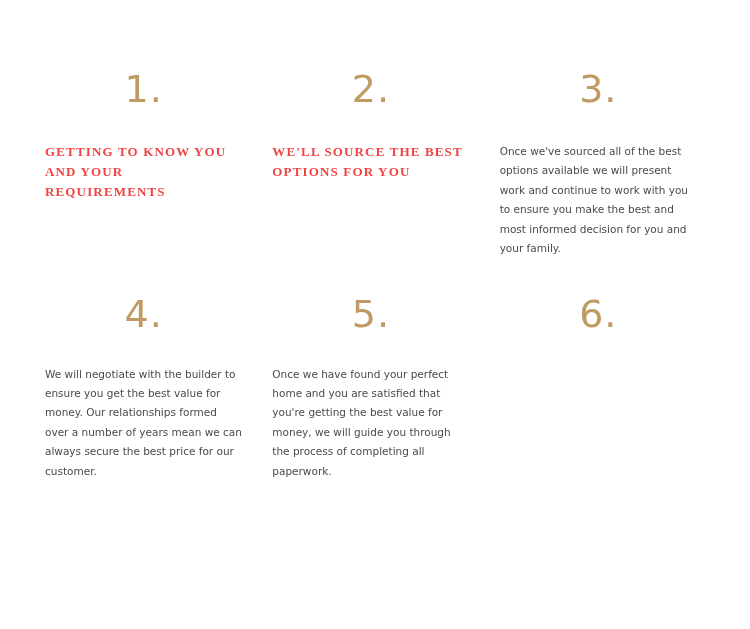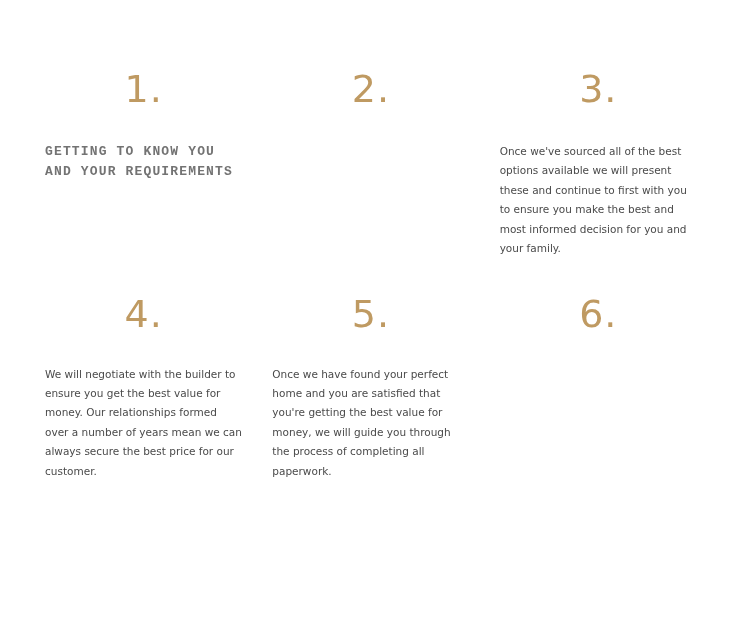--- a/index.html
+++ b/index.html
@@ -38,25 +38,25 @@
     font-size: 38px;
     font-weight: 400;
     color: #bf9a62;
     text-align: center;
     line-height: 1;
     letter-spacing: 1px;
     margin: 0 0 34px 0;
     padding-left: 0;
   }
   .step-title {
-    font-family: Liberation Mono, monospace;
+    font-family: Liberation Serif, serif;
     font-size: 13px;
     font-weight: 700;
     letter-spacing: 1.15px;
-    color: #737373;
+    color: #ef4444;
     text-transform: uppercase;
     line-height: 1.55;
     margin: 0 0 16px 0;
   }
   .step-body {
     font-family: "DejaVu Sans", sans-serif;
     font-size: 10.5px;
     line-height: 1.85;
     color: #4a4a4a;
     margin: 0;
@@ -75,25 +75,26 @@
 <div class="page">
   <div class="steps-grid">
 
     <div class="step row1">
       <div class="step-number">1.</div>
       <div class="step-title">GETTING TO KNOW YOU AND YOUR REQUIREMENTS</div>
     </div>
 
     <div class="step row1">
       <div class="step-number">2.</div>
+      <div class="step-title">WE'LL SOURCE THE BEST OPTIONS FOR YOU</div>
     </div>
 
     <div class="step row1">
       <div class="step-number">3.</div>
-      <p class="step-body">Once we've sourced all of the best options available we will present these and continue to first with you to ensure you make the best and most informed decision for you and your family.</p>
+      <p class="step-body">Once we've sourced all of the best options available we will present work and continue to work with you to ensure you make the best and most informed decision for you and your family.</p>
     </div>
 
     <div class="spacer-row"></div>
     <div class="spacer-row"></div>
     <div class="spacer-row"></div>
 
     <div class="step row2">
       <div class="step-number">4.</div>
       <p class="step-body">We will negotiate with the builder to ensure you get the best value for money. Our relationships formed over a number of years mean we can always secure the best price for our customer.</p>
     </div>

